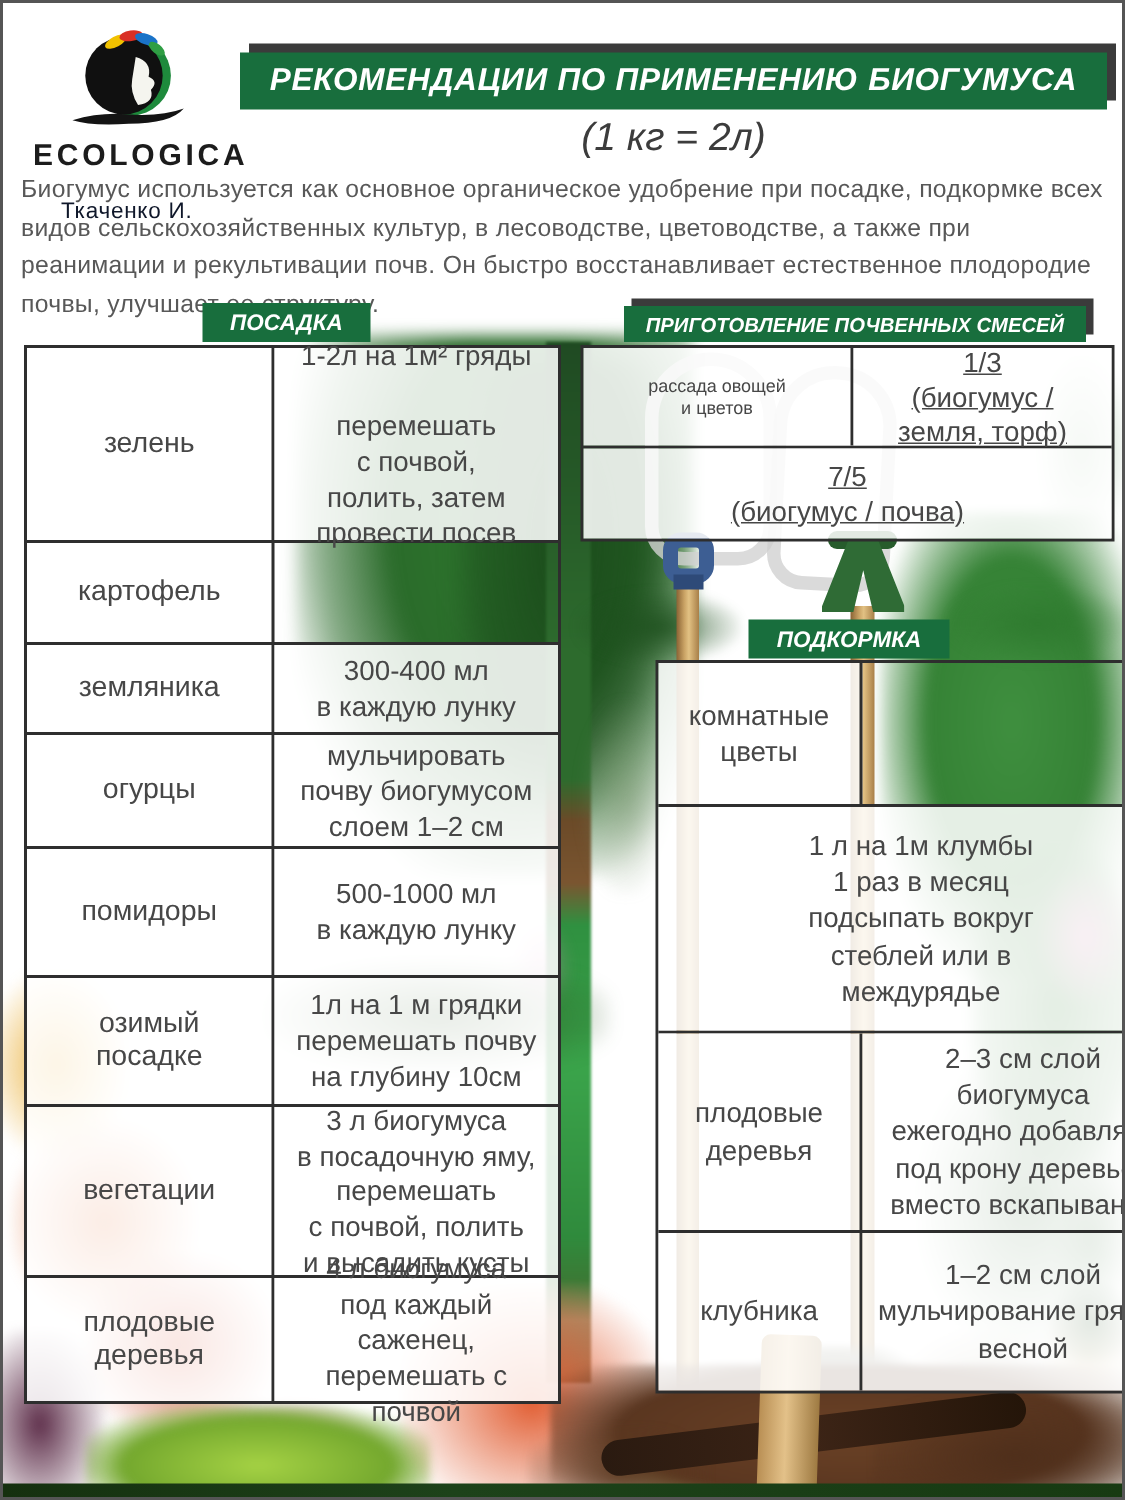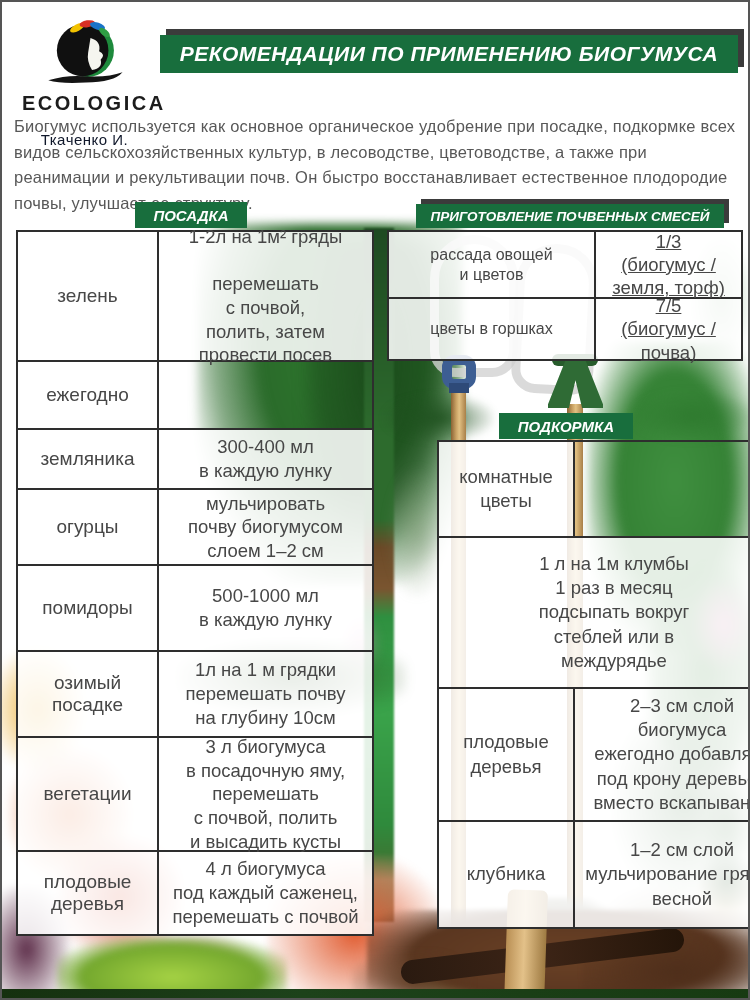--- a/index.html
+++ b/index.html
@@ -103,24 +103,24 @@
   .posadka-banner{left:133px;top:200px;width:112px;height:26px;font-size:15px;}
   .smesi-banner{left:414px;top:202px;width:308px;height:24px;font-size:13.5px;box-shadow:5px -5px 0 #3b3b3b;}
   .podkormka-banner{left:497px;top:411px;width:134px;height:26px;font-size:15px;}
   .tbl{position:absolute;border:2px solid #2e2e2e;}
   .t-row{display:flex;border-bottom:2px solid #2e2e2e;}
   .t-row:last-child{border-bottom:none;}
   .cell{background:rgba(255,255,255,.87);display:flex;align-items:center;justify-content:center;
         text-align:center;white-space:pre-line;color:#474747;padding:2px 6px;box-sizing:border-box;}
   .c1{border-right:2px solid #2e2e2e;}
   .posadka-tbl{left:14px;top:228px;width:354px;}
-  .posadka-tbl .c1{width:141px;font-size:19px;}
+  .posadka-tbl .c1{width:165px;font-size:19px;}
   .posadka-tbl .c2{flex:1;font-size:18.5px;line-height:1.28;}
   .smesi-tbl{left:385px;top:228px;width:352px;}
-  .smesi-tbl .c1{width:207px;font-size:16px;line-height:1.25;}
+  .smesi-tbl .c1{width:180px;font-size:12px;line-height:1.25;}
   .smesi-tbl .c2{flex:1;font-size:18.5px;line-height:1.25;text-decoration:underline;}
   .podkormka-tbl{left:387px;top:438px;width:350px;margin-left:48px;}
   .podkormka-tbl .c1{width:136px;font-size:18.5px;line-height:1.3;}
   .podkormka-tbl .c2{flex:1;font-size:18.5px;line-height:1.3;}
 </style>
 </head>
 <body>
 
 <div class="page">
 
@@ -179,35 +179,36 @@
         <ellipse cx="58" cy="12" rx="10" ry="4.5" fill="#d93025" transform="rotate(-8 58 12)"></ellipse>
         <ellipse cx="71" cy="15" rx="10" ry="4.5" fill="#1a73c8" transform="rotate(18 71 15)"></ellipse>
         <ellipse cx="80" cy="23" rx="8" ry="4" fill="#2f9e44" transform="rotate(38 80 23)"></ellipse>
         <path d="M8,84 Q32,77 55,79 Q84,81 103,74 Q92,87 56,87 Q24,89 8,84 Z" fill="#141414"></path>
       </svg>
       <div class="brand">ECOLOGICA</div>
       <div class="brand-sub">Ткаченко И.</div>
     </div>
 
     <div class="banner main-banner">РЕКОМЕНДАЦИИ ПО ПРИМЕНЕНИЮ БИОГУМУСА</div>
+    <div class="subtitle">(1 кг = 2л)</div>
     <div class="intro">Биогумус используется как основное органическое удобрение при посадке, подкормке всех видов сельскохозяйственных культур, в лесоводстве, цветоводстве, а также при реанимации и рекультивации почв. Он быстро восстанавливает естественное плодородие почвы, улучшает ее структуру.</div>
 
     <div class="banner posadka-banner">ПОСАДКА</div>
     <div class="tbl posadka-tbl">
       <div class="t-row" style="height:128px">
         <div class="cell c1">зелень</div>
         <div class="cell c2">1-2л на 1м² гряды
 
 перемешать
 с почвой,
 полить, затем
 провести посев</div>
       </div>
       <div class="t-row" style="height:66px">
-        <div class="cell c1">ежегодно</div>
+        <div class="cell c1">картофель</div>
       </div>
       <div class="t-row" style="height:58px">
         <div class="cell c1">земляника</div>
         <div class="cell c2">300-400 мл
 в каждую лунку</div>
       </div>
       <div class="t-row" style="height:74px">
         <div class="cell c1">огурцы</div>
         <div class="cell c2">мульчировать
 почву биогумусом
@@ -245,21 +246,20 @@
     <div class="banner smesi-banner">ПРИГОТОВЛЕНИЕ ПОЧВЕННЫХ СМЕСЕЙ</div>
     <div class="tbl smesi-tbl">
       <div class="t-row" style="height:65px">
         <div class="cell c1">рассада овощей
 и цветов</div>
         <div class="cell c2">1/3
 (биогумус /
 земля, торф)</div>
       </div>
       <div class="t-row" style="height:60px">
-        <div class="cell c1">цветы в горшках</div>
         <div class="cell c2">7/5
 (биогумус / почва)</div>
       </div>
     </div>
 
     <div class="banner podkormka-banner">ПОДКОРМКА</div>
     <div class="tbl podkormka-tbl">
       <div class="t-row" style="height:94px">
         <div class="cell c1">комнатные
 цветы</div>

